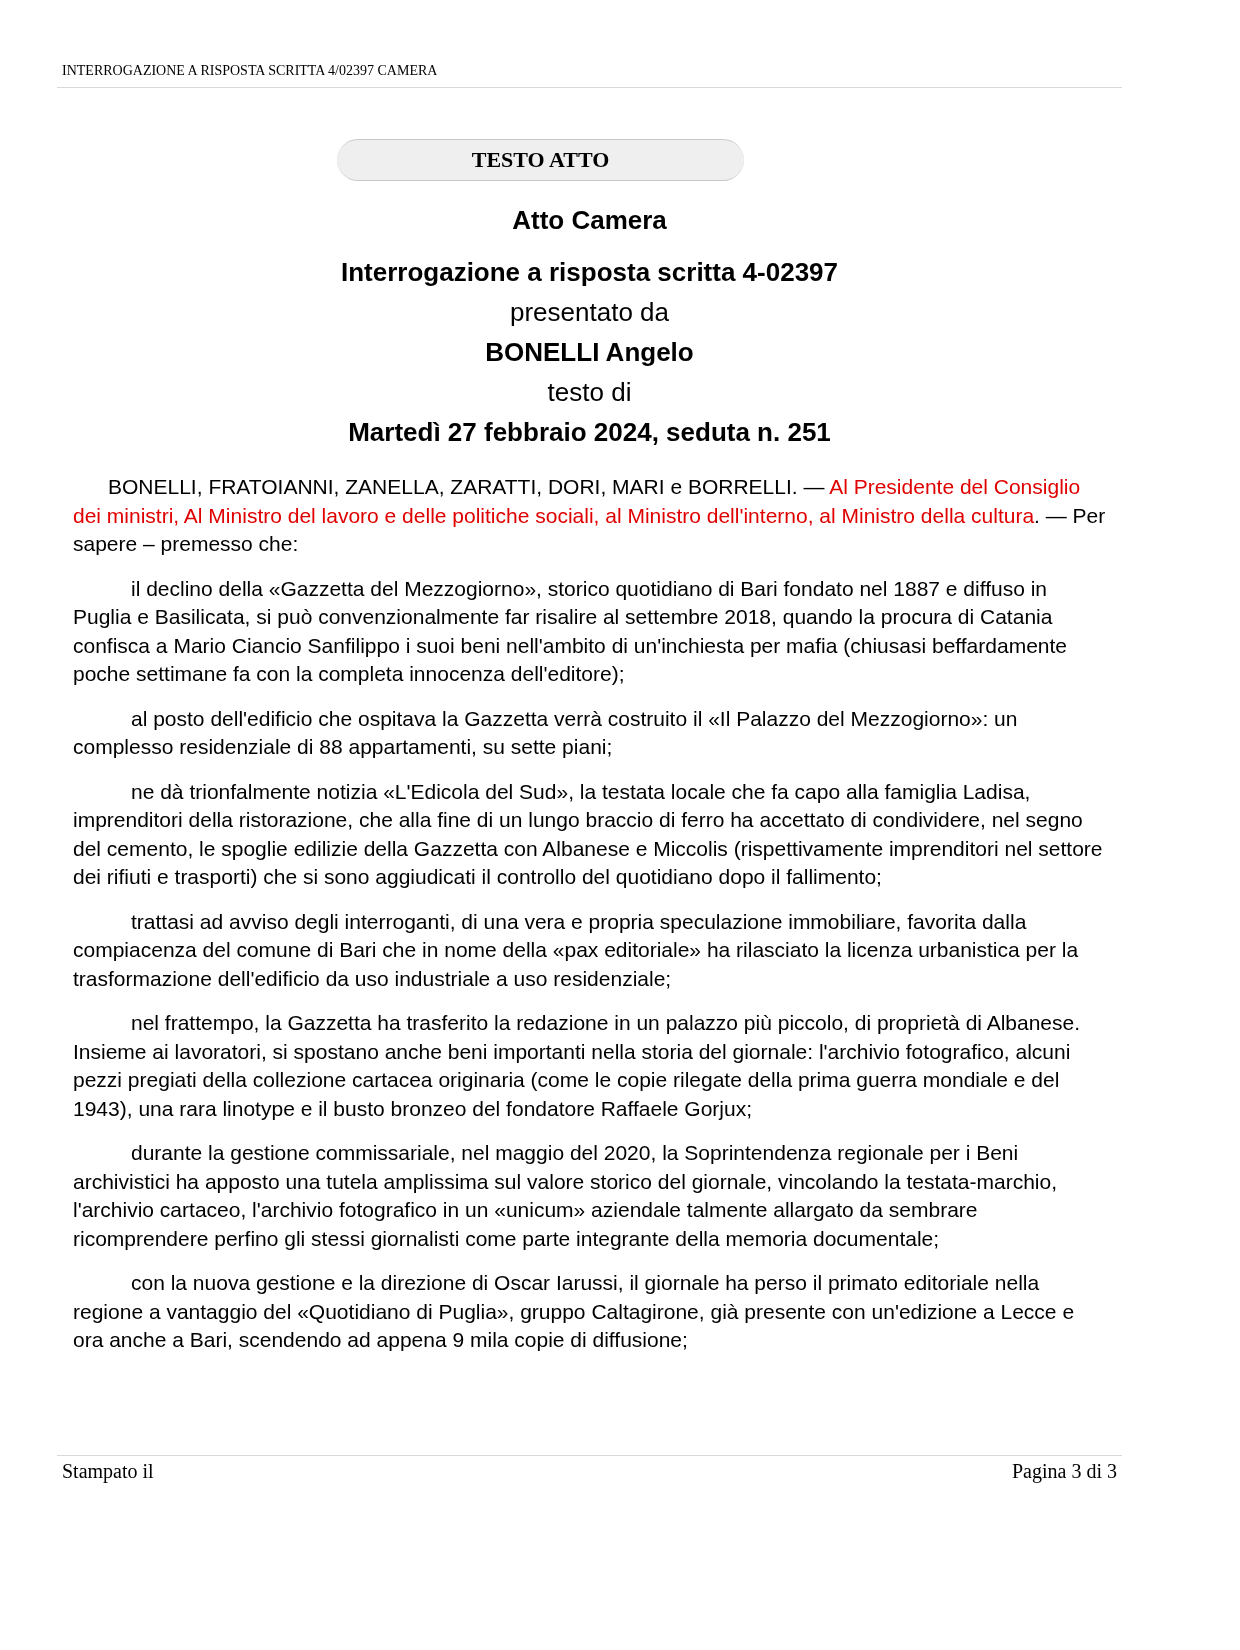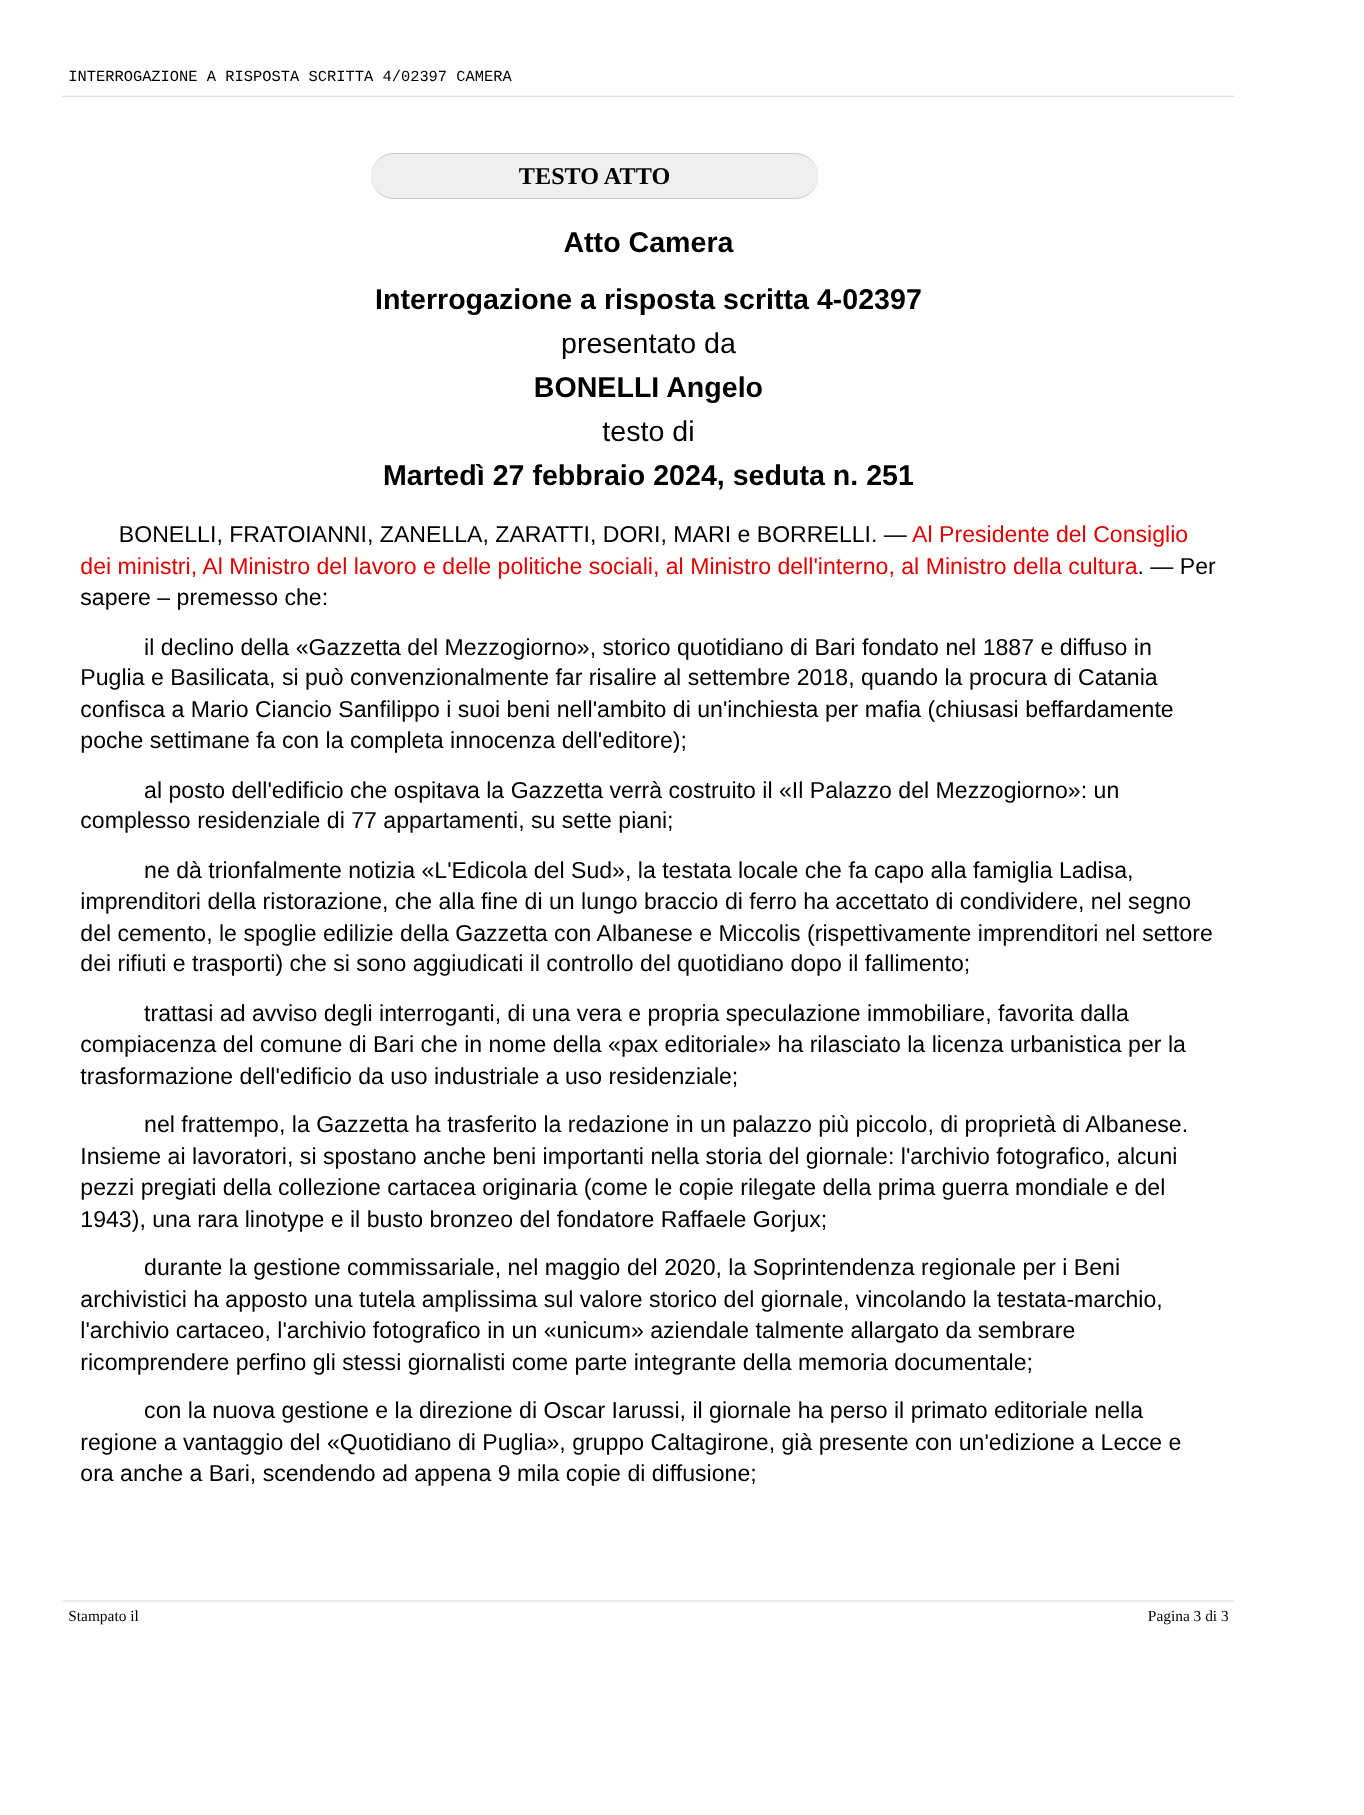--- a/index.html
+++ b/index.html
@@ -1,19 +1,19 @@
 <!DOCTYPE html>
 <html><head>
 <meta charset="utf-8">
 <style>
   html, body { margin: 0; padding: 0; background: #ffffff; }
   body { width: 1240px; height: 1650px; position: relative; overflow: hidden; color: #000; }
   .page-header {
     position: absolute; left: 57px; top: 62px; width: 1065px;
-    font-family: Liberation Mono, monospace; font-size: 14px; line-height: 18px;
+    font-family: Liberation Serif, serif; font-size: 14px; line-height: 18px;
     padding-left: 5px; box-sizing: border-box;
   }
   .header-rule { position: absolute; left: 57px; top: 87px; width: 1065px; height: 1px; background: #d9d9d9; }
   .title-box {
     position: absolute; left: 337px; top: 139px; width: 407px; height: 42px;
     background: #efefef; border-top: 1px solid #c9c9c9; border-bottom: 1px solid #c9c9c9;
     box-sizing: border-box; text-align: center;
     font-family: "Liberation Serif", serif; font-weight: bold; font-size: 22px; line-height: 40px; border-radius: 21px;
   }
   .meta { position: absolute; left: 57px; width: 1065px; text-align: center;
@@ -21,42 +21,42 @@
   .meta.b { font-weight: bold; }
   .body-text {
     position: absolute; left: 57px; top: 457px; width: 1065px;
     font-family: "Liberation Sans", sans-serif; font-size: 21px; line-height: 28.5px;
   }
   .body-text p { margin: 16px; text-indent: 58px; }
   .body-text p.first { text-indent: 35px; }
   .red { color: #e00000; }
   .footer-rule { position: absolute; left: 57px; top: 1455px; width: 1065px; height: 1px; background: #d9d9d9; }
   .footer { position: absolute; left: 57px; top: 1462px; width: 1065px;
-    font-family: "Liberation Serif", serif; font-size: 14px; line-height: 18px;
+    font-family: "Liberation Serif", serif; font-size: 20px; line-height: 18px;
     display: flex; justify-content: space-between; padding: 0 5px; box-sizing: border-box; }
 </style>
 </head>
 <body>
 
 <div class="page-header">INTERROGAZIONE A RISPOSTA SCRITTA 4/02397 CAMERA</div>
 <div class="header-rule"></div>
 
 <div class="title-box">TESTO ATTO</div>
 
 <div class="meta b" style="top:207px">Atto Camera</div>
 <div class="meta b" style="top:259px">Interrogazione a risposta scritta 4-02397</div>
 <div class="meta" style="top:299px">presentato da</div>
 <div class="meta b" style="top:339px">BONELLI Angelo</div>
 <div class="meta" style="top:379px">testo di</div>
 <div class="meta b" style="top:419px">Martedì 27 febbraio 2024, seduta n. 251</div>
 
 <div class="body-text">
   <p class="first"><span>BONELLI, FRATOIANNI, ZANELLA, ZARATTI, DORI, MARI e BORRELLI. — </span><span class="red">Al Presidente del Consiglio dei ministri, Al Ministro del lavoro e delle politiche sociali, al Ministro dell'interno, al Ministro della cultura</span><span>. — Per sapere – premesso che:</span></p>
   <p>il declino della «Gazzetta del Mezzogiorno», storico quotidiano di Bari fondato nel 1887 e diffuso in Puglia e Basilicata, si può convenzionalmente far risalire al settembre 2018, quando la procura di Catania confisca a Mario Ciancio Sanfilippo i suoi beni nell'ambito di un'inchiesta per mafia (chiusasi beffardamente poche settimane fa con la completa innocenza dell'editore);</p>
-  <p>al posto dell'edificio che ospitava la Gazzetta verrà costruito il «Il Palazzo del Mezzogiorno»: un complesso residenziale di 77 appartamenti, su sette piani;</p>
+  <p>al posto dell'edificio che ospitava la Gazzetta verrà costruito il «Il Palazzo del Mezzogiorno»: un complesso residenziale di 88 appartamenti, su sette piani;</p>
   <p>ne dà trionfalmente notizia «L'Edicola del Sud», la testata locale che fa capo alla famiglia Ladisa, imprenditori della ristorazione, che alla fine di un lungo braccio di ferro ha accettato di condividere, nel segno del cemento, le spoglie edilizie della Gazzetta con Albanese e Miccolis (rispettivamente imprenditori nel settore dei rifiuti e trasporti) che si sono aggiudicati il controllo del quotidiano dopo il fallimento;</p>
   <p>trattasi ad avviso degli interroganti, di una vera e propria speculazione immobiliare, favorita dalla compiacenza del comune di Bari che in nome della «pax editoriale» ha rilasciato la licenza urbanistica per la trasformazione dell'edificio da uso industriale a uso residenziale;</p>
   <p>nel frattempo, la Gazzetta ha trasferito la redazione in un palazzo più piccolo, di proprietà di Albanese. Insieme ai lavoratori, si spostano anche beni importanti nella storia del giornale: l'archivio fotografico, alcuni pezzi pregiati della collezione cartacea originaria (come le copie rilegate della prima guerra mondiale e del 1943), una rara linotype e il busto bronzeo del fondatore Raffaele Gorjux;</p>
   <p>durante la gestione commissariale, nel maggio del 2020, la Soprintendenza regionale per i Beni archivistici ha apposto una tutela amplissima sul valore storico del giornale, vincolando la testata-marchio, l'archivio cartaceo, l'archivio fotografico in un «unicum» aziendale talmente allargato da sembrare ricomprendere perfino gli stessi giornalisti come parte integrante della memoria documentale;</p>
   <p>con la nuova gestione e la direzione di Oscar Iarussi, il giornale ha perso il primato editoriale nella regione a vantaggio del «Quotidiano di Puglia», gruppo Caltagirone, già presente con un'edizione a Lecce e ora anche a Bari, scendendo ad appena 9 mila copie di diffusione;</p>
 </div>
 
 <div class="footer-rule"></div>
 <div class="footer">
   <span>Stampato il</span>

